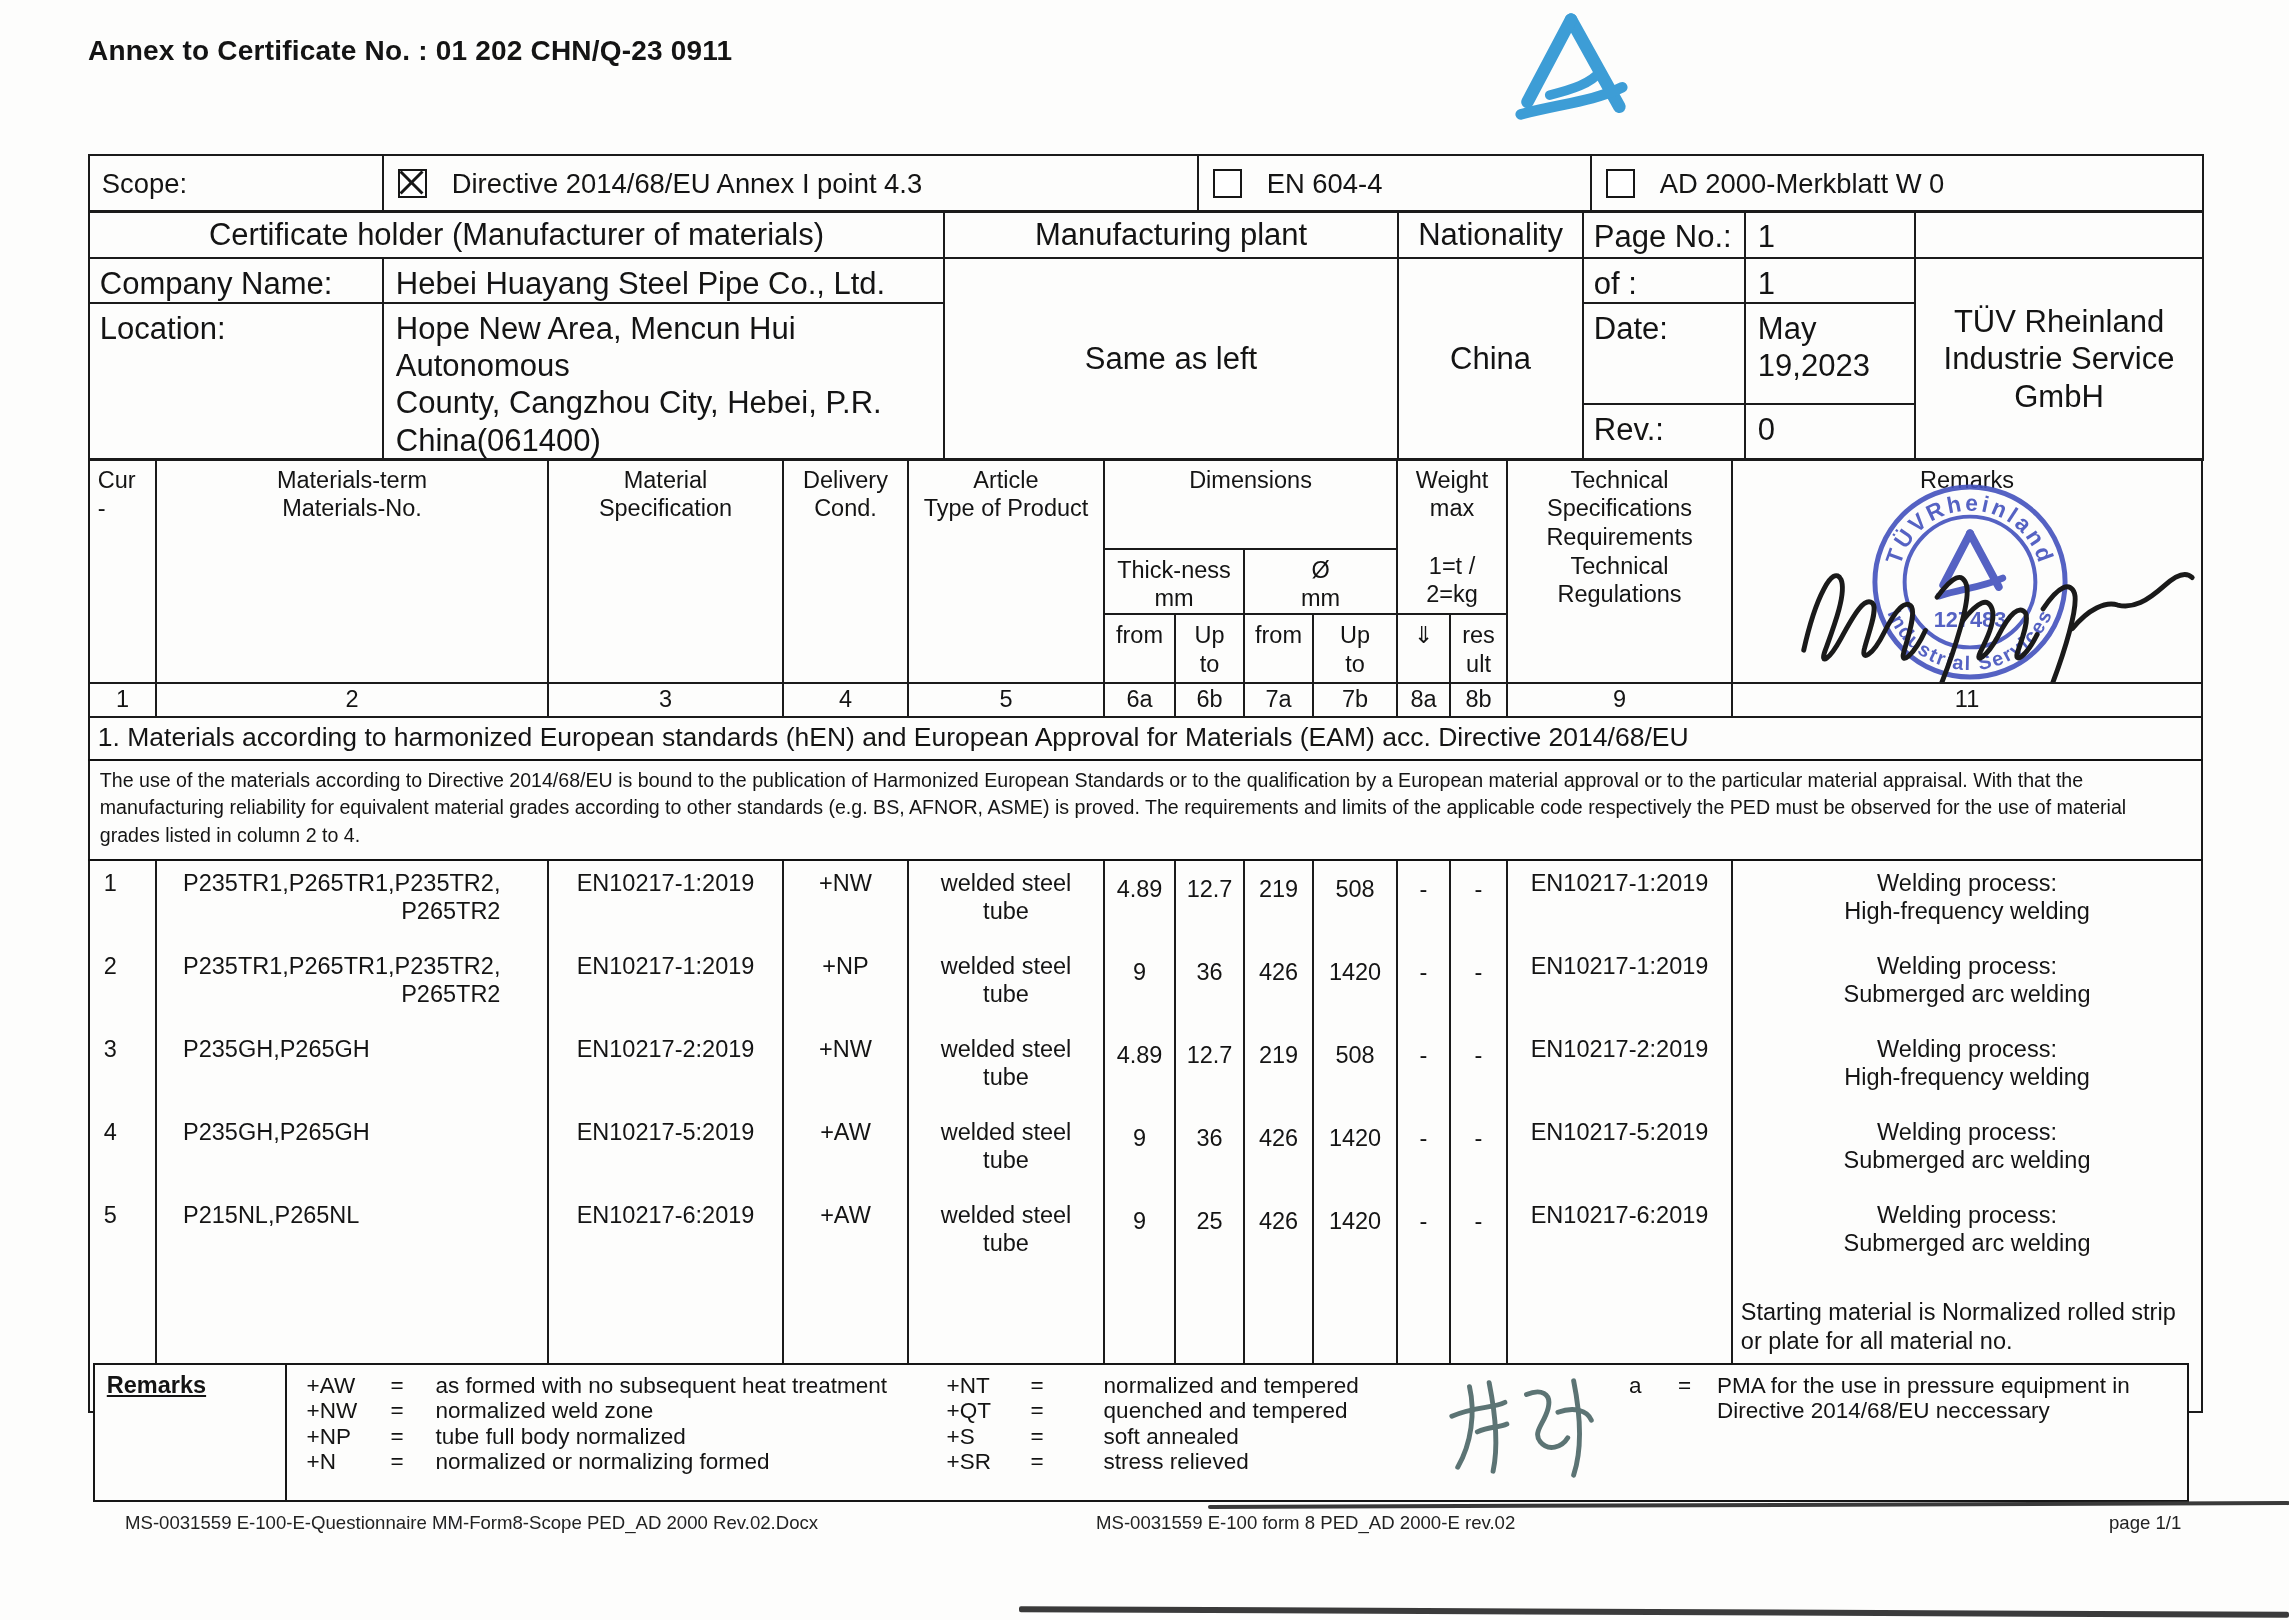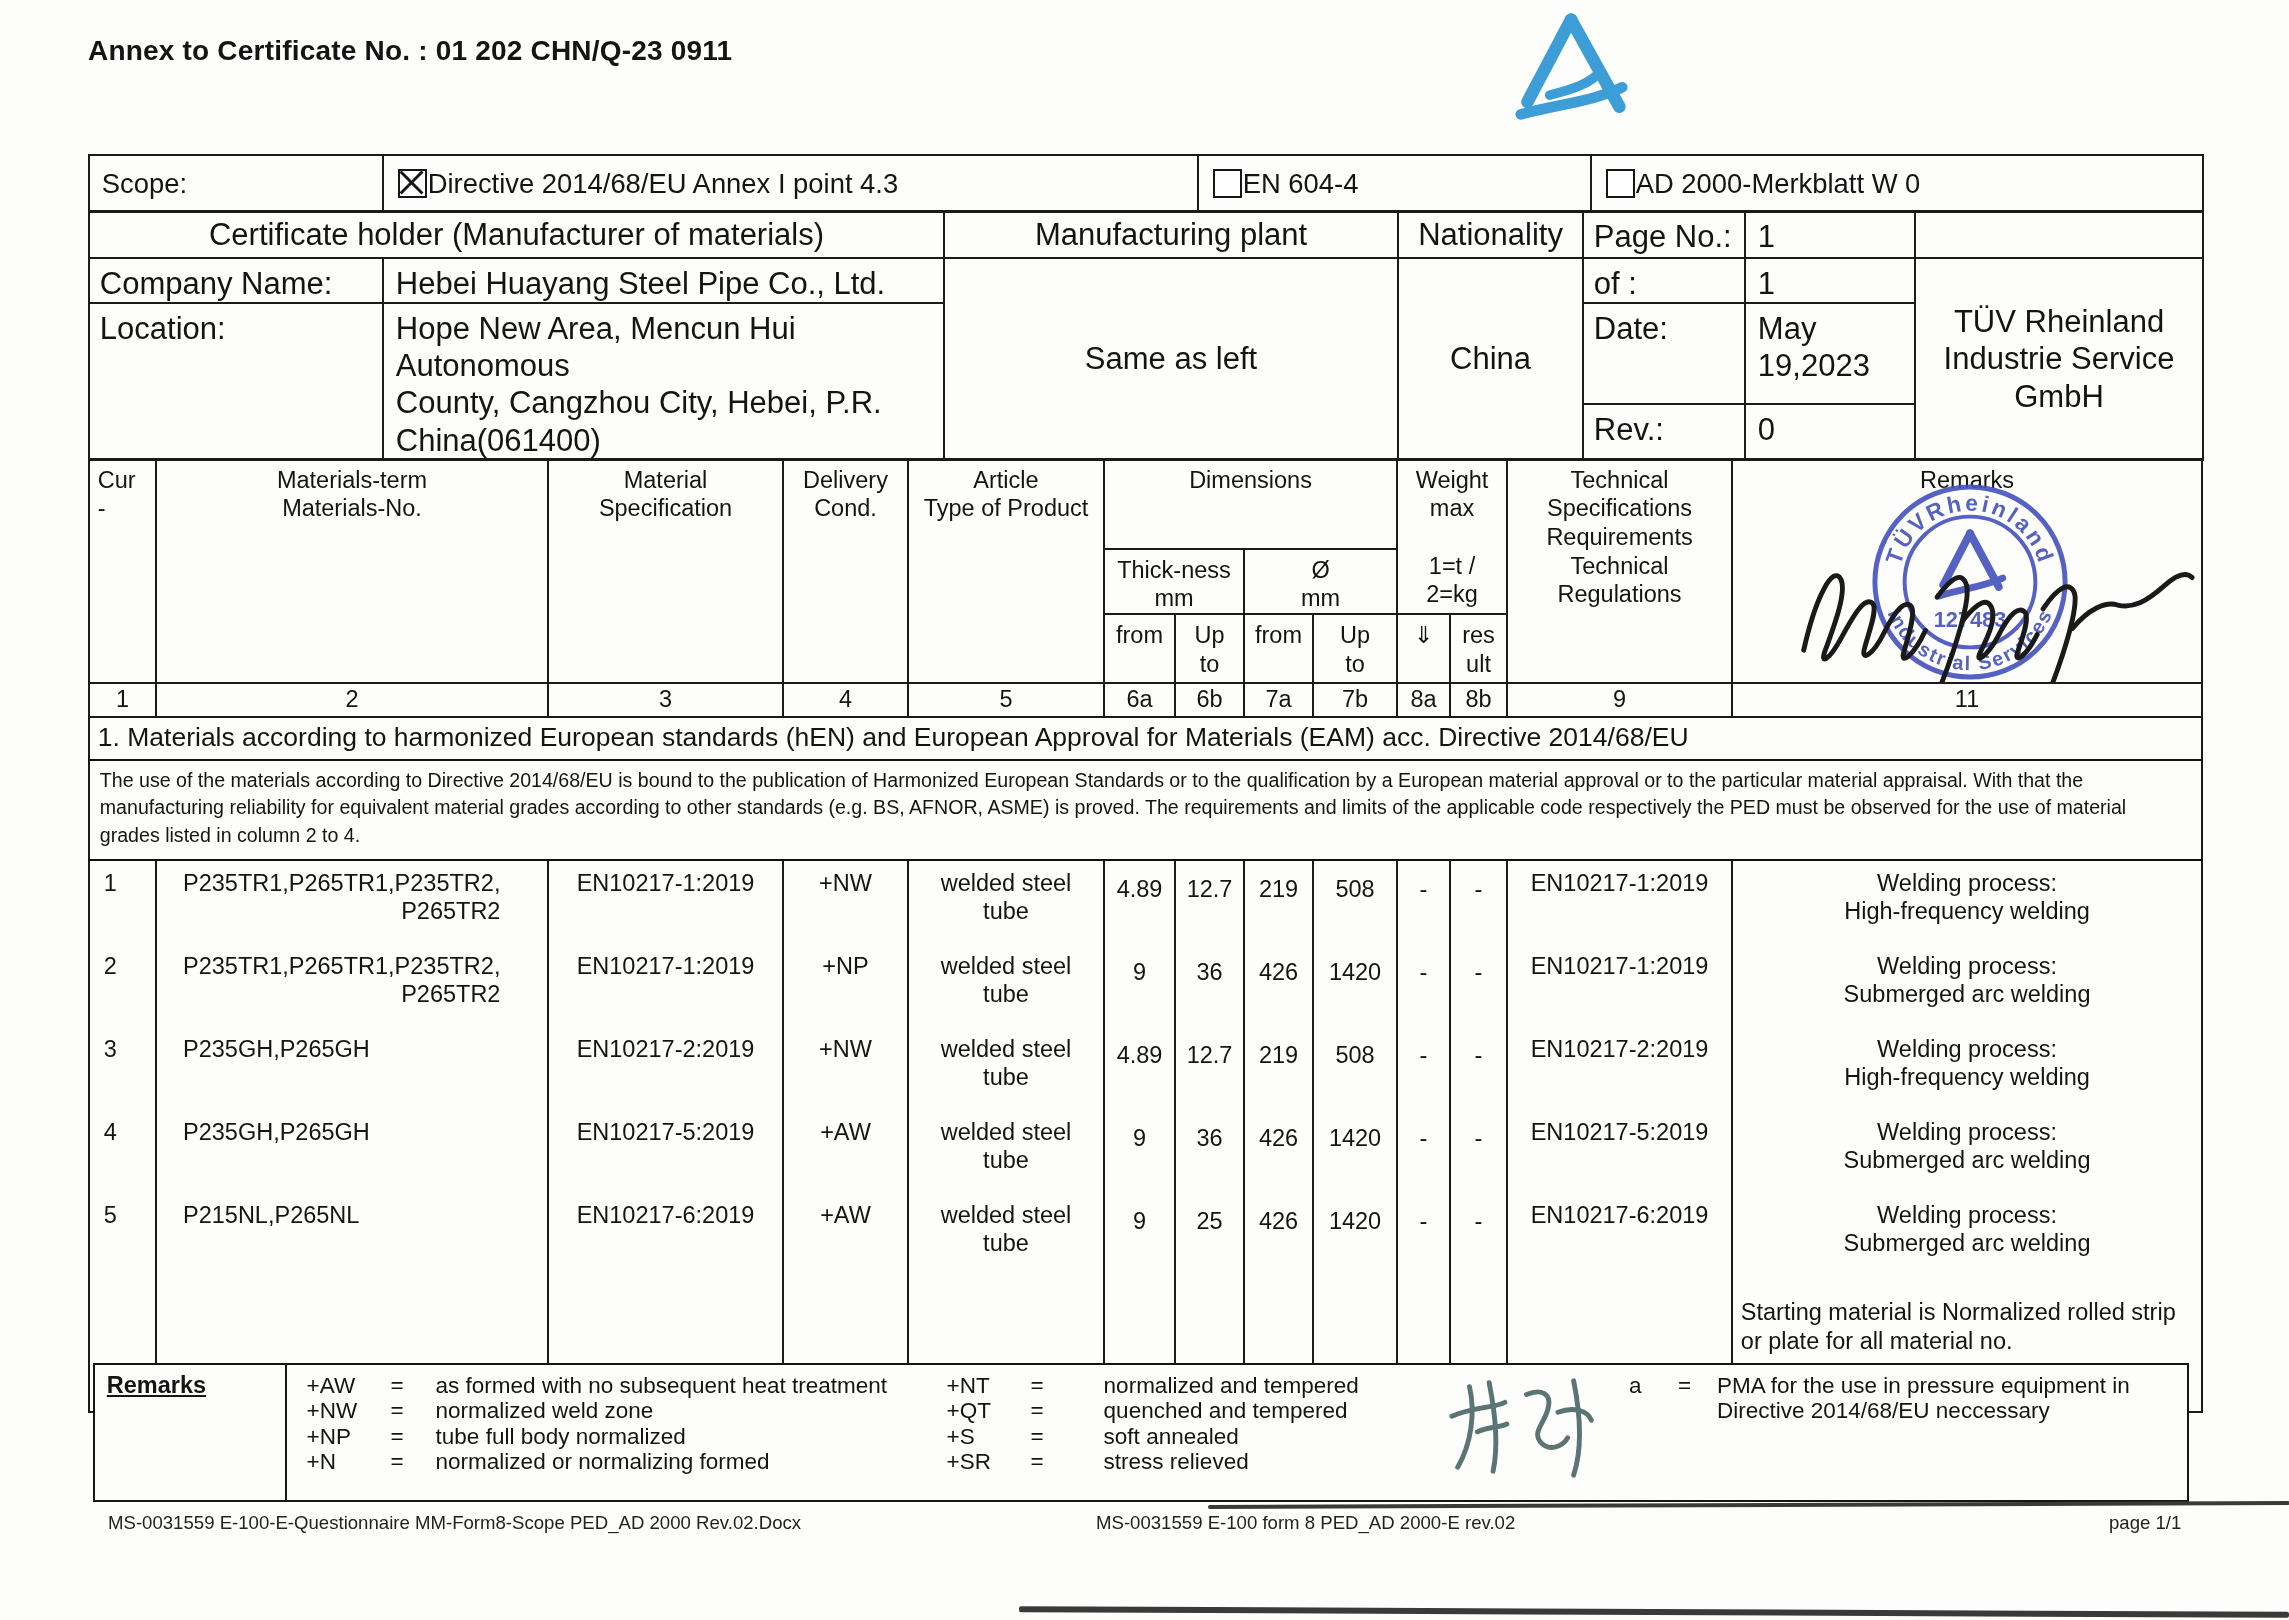--- a/index.html
+++ b/index.html
@@ -21,21 +21,21 @@
 td{border:2px solid #1b1b1b;vertical-align:top;overflow:hidden}
 .scope-table,.holder-table,.mat-table{border:2.9px solid #111}
 .holder-table{margin-top:-2.9px}
 .mat-table{margin-top:-2.9px}
 .pre{white-space:pre-line}
 
 
 .scope-table td{height:57px;vertical-align:middle;font-size:27.4px}
 .scope-label{padding-left:11.8px}
 .scope-opt{padding-left:13.7px}
-.opt-inner{display:flex;align-items:center;gap:1px}
+.opt-inner{display:flex;align-items:center;gap:25px}
 .checkbox{position:relative;display:inline-block;width:29px;height:29px;border:2.9px solid #161616;flex:none;background:#fff}
 .checkbox.checked::before,.checkbox.checked::after{content:"";position:absolute;left:-3.9px;top:9.8px;width:31px;height:2.9px;background:#161616}
 .checkbox.checked::before{transform:rotate(45deg)}
 .checkbox.checked::after{transform:rotate(-45deg)}
 
 
 .holder-table td{font-size:31px;line-height:1.2}
 .hd{ text-align:center;vertical-align:middle;padding:3.9px}
 .lbl{padding:5.9px 3.9px 0 9.8px}
 .val{padding:5.9px 3.9px 0 11.8px}
@@ -74,21 +74,21 @@
 .leq{width:45px}
 .legend-col2 .leq{width:73px}
 .ltext{flex:1;padding-right:5.9px}
 .legend-col3 .lcode{width:49px}
 .legend-col3 .leq{width:39px}
 .ltext3{width:470px}
 .cn-sig{position:absolute;left:39px;top:3.9px;width:167px;height:113px}
 
 
 .doc-footer-item{position:absolute;top:1512px;font-size:18.6px;color:#222}
-.f-left{left:108px}
+.f-left{left:125px}
 .f-center{left:1096px}
 .f-right{left:2109px}
 
 
 .artifact{position:absolute;background:#3a3a3a;border-radius:2px}
 .artifact.a1{left:1208px;top:1503px;width:1082px;height:3.9px;transform:rotate(-.2deg)}
 .artifact.a2{left:1019px;top:1609px;width:1270px;height:5.9px;transform:rotate(.25deg)}
 </style>
 </head>
 <body>

